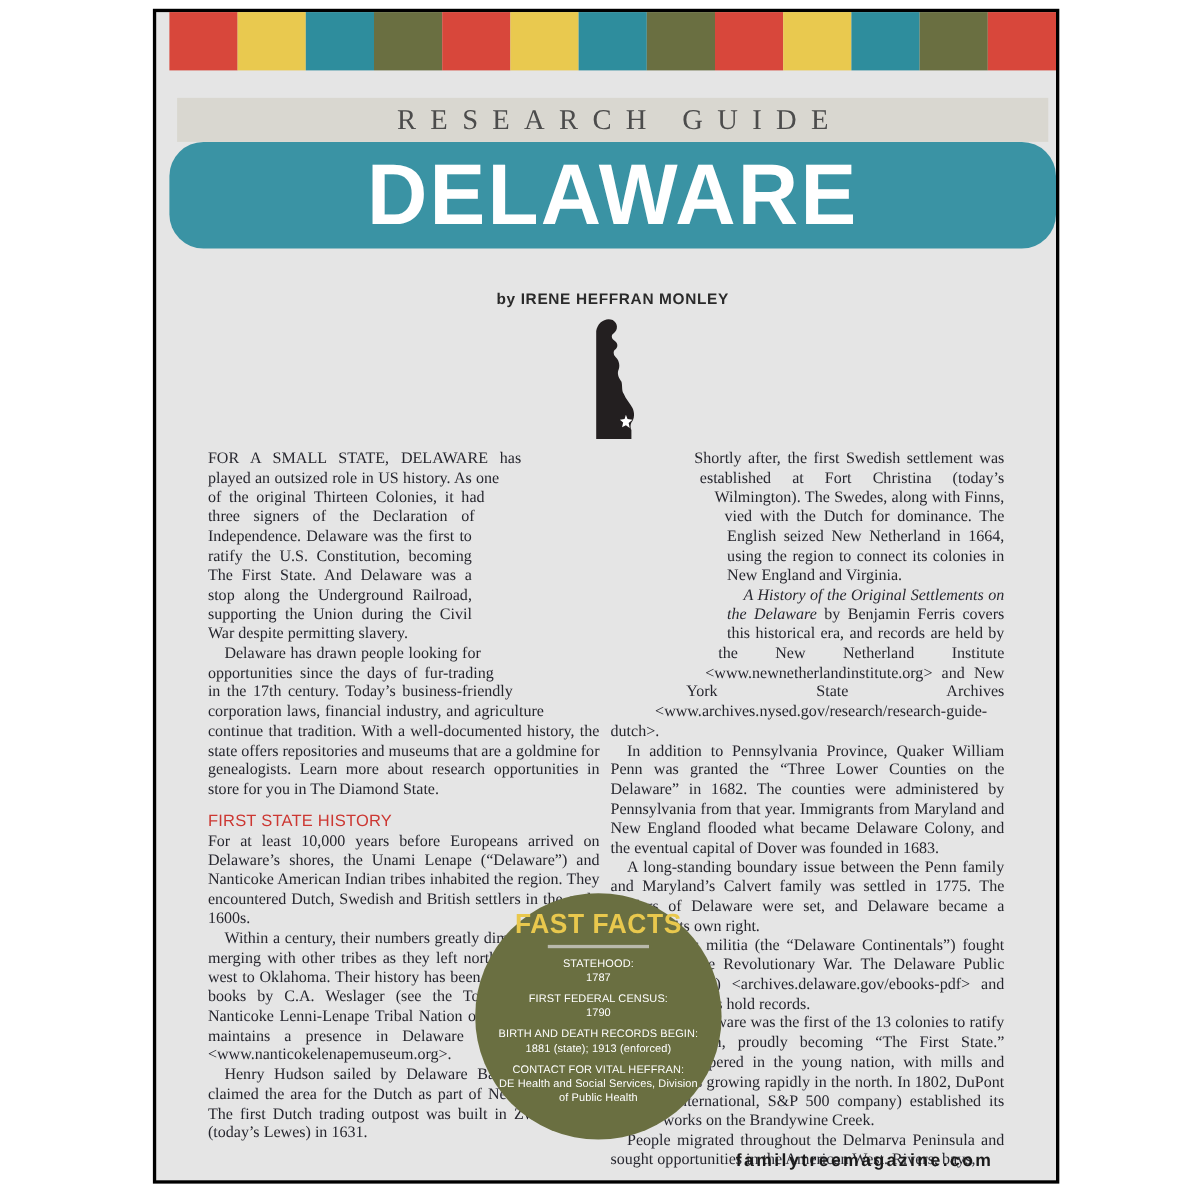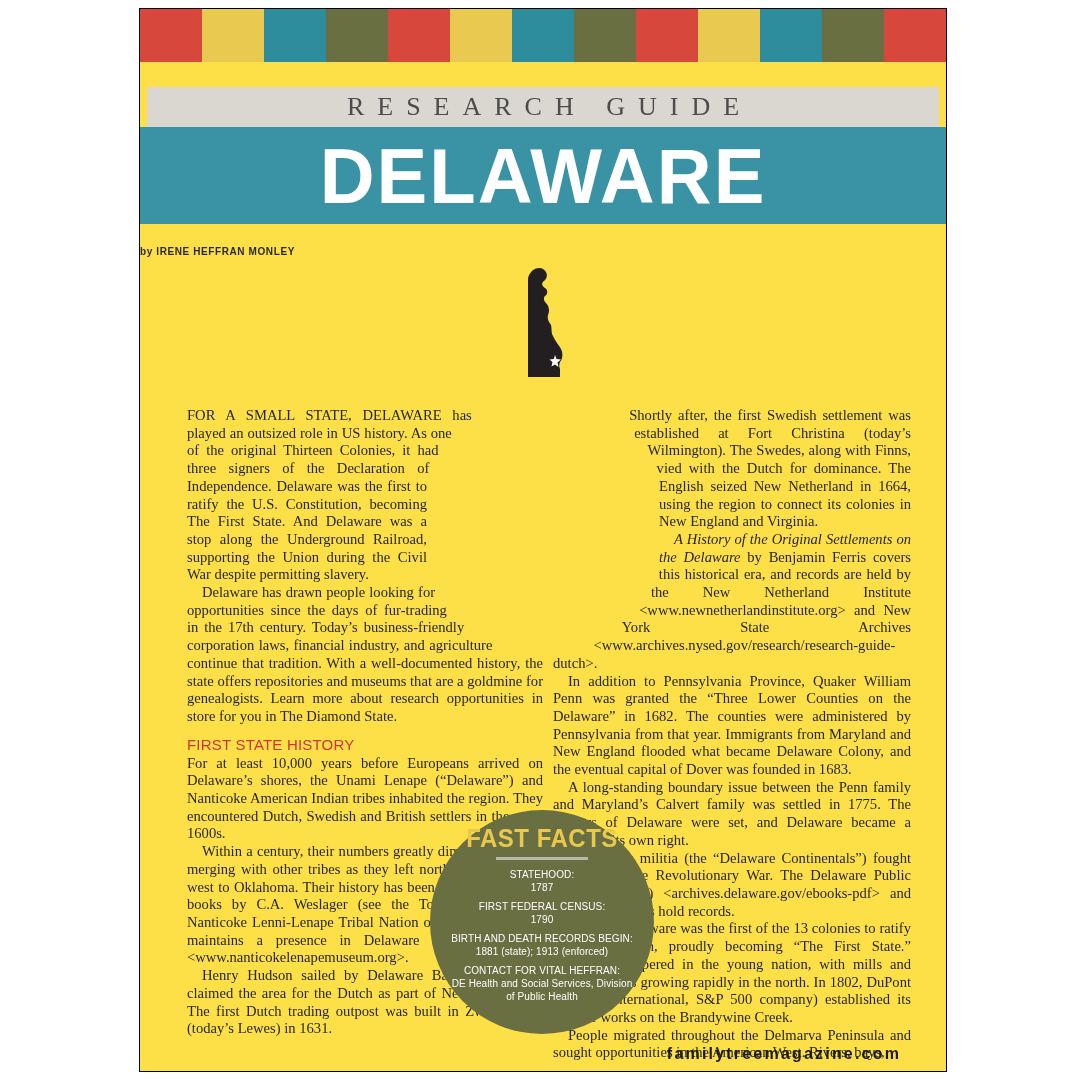--- a/index.html
+++ b/index.html
@@ -2,46 +2,46 @@
 <html lang="en"><head>
 <meta charset="utf-8">
 <style>
   html,body { margin:0; padding:0; }
   body {
     width:1080px; height:1080px; background:#ffffff; position:relative;
     font-family:"Liberation Serif", serif;
   }
   .page {
     position:absolute; left:139px; top:8px; width:806px; height:1062px;
-    background:#fde047; border:1px solid #000000; overflow:hidden;
+    background:#e5e5e5; border:3px solid #000000; overflow:hidden;padding-left:12px;
   }
   
   .stripes { display:flex; height:53px; width:100%; }
   .stripe { flex:1 1 0; }
   
   .guide-band {
     margin:25px 7px 0 7px; height:40px; background:#d9d7d0;
     display:flex; align-items:center; justify-content:center;
   }
   .guide-band .kicker {
     font-family:"Liberation Serif", serif; font-size:26px; font-weight:400;
     letter-spacing:13px; text-indent:13px; color:#4c4c4c;
   }
   
   .title-band {
-    height:97px; background:#3a93a4; display:flex; align-items:center; justify-content:center;
+    height:97px; background:#3a93a4; display:flex; align-items:center; justify-content:center;border-radius:31px;
   }
   .title-band .title {
     margin:0; color:#ffffff; font-family:"Liberation Sans", sans-serif;
     font-weight:bold; font-size:76px; letter-spacing:2px; line-height:1;
     transform:scaleY(1.03);
   }
   .byline {
-    margin-top:22px; font-family:"Liberation Sans", sans-serif;
-    font-size:10px; font-weight:bold; letter-spacing:0.6px; color:#2a2a2a;
+    margin-top:37px; text-align:center; font-family:"Liberation Sans", sans-serif;
+    font-size:14px; font-weight:bold; letter-spacing:0.6px; color:#2a2a2a;
   }
   .state-wrap { text-align:center; margin-top:8px; height:118px; }
   
   .cols { position:absolute; left:47px; top:398px; width:726px; }
   .col { position:absolute; top:0; }
   .col-left  { left:0;  width:356px; }
   .col-right { left:366px; width:358px; }
   .col p {
     margin:0; font-size:14.6px; line-height:17.7px; text-align:justify;
     color:#26262e; hyphens:auto; -webkit-hyphens:auto; overflow-wrap:break-word;

